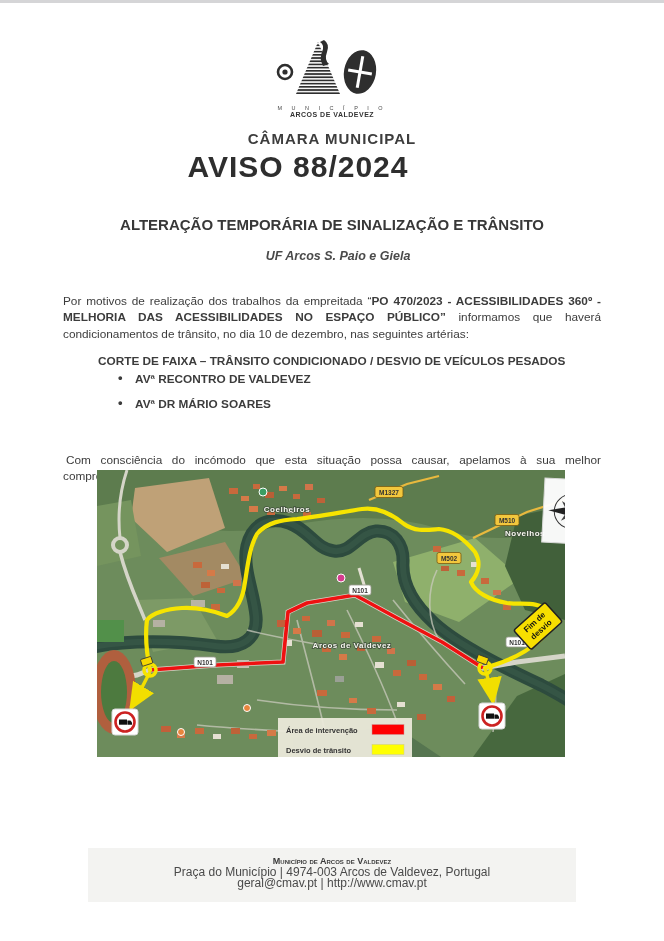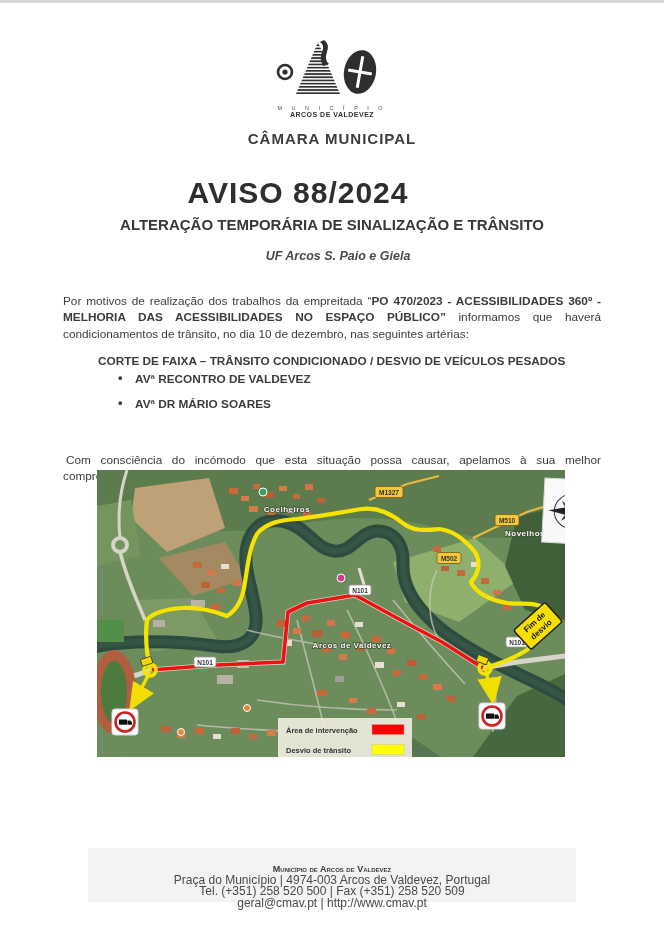--- a/index.html
+++ b/index.html
@@ -4,38 +4,38 @@
 <style>
   html,body{margin:0;padding:0;background:#fff;}
   .page{position:relative;width:664px;height:941px;background:#fff;overflow:hidden;
         font-family:"Liberation Sans",sans-serif;color:#3a3a3a;}
   .topbar{position:absolute;left:0;top:0;width:664px;height:3px;background:#d5d5d7;}
   .logo{position:absolute;left:0;top:38px;width:664px;text-align:center;}
   .logo .cap1{font-size:5.5px;letter-spacing:4px;color:#4a4a4a;margin-top:1px;}
   .logo .cap2{font-size:7px;font-weight:bold;letter-spacing:.5px;color:#333;}
   .org{position:absolute;left:0;top:130px;width:664px;text-align:center;
        font-size:15px;font-weight:bold;letter-spacing:1px;color:#3d3d3d;}
-  .title{position:absolute;left:0;top:176px;width:596px;text-align:center;
+  .title{position:absolute;left:0;top:150px;width:596px;text-align:center;
          font-size:30px;font-weight:900;letter-spacing:1px;color:#2e2e2e;}
   .subtitle{position:absolute;left:0;top:216px;width:664px;text-align:center;
             font-size:15px;font-weight:bold;color:#383838;}
   .location{position:absolute;left:6px;top:249px;width:664px;text-align:center;
             font-size:12.5px;font-weight:bold;font-style:italic;color:#4a4a4a;}
   .para{position:absolute;left:63px;width:538px;font-size:11.8px;line-height:16.5px;
         text-align:justify;color:#3c3c3c;}
   .intro{top:281px;}
   .closing{top:440px;text-indent:3px;}
   .restriction{position:absolute;left:98px;top:354px;font-size:11.8px;font-weight:bold;color:#3c3c3c;}
   ul.streets{position:absolute;left:118px;top:372px;margin:0;padding:0;list-style:none;}
   ul.streets li{position:relative;padding-left:17px;margin-bottom:11px;
                 font-size:11.8px;font-weight:bold;color:#3c3c3c;line-height:14px;}
   ul.streets li::before{content:"•";position:absolute;left:0;top:-1px;font-size:13px;}
   .map{position:absolute;left:97px;top:470px;width:468px;height:287px;}
   .footer{position:absolute;left:88px;top:848px;width:488px;height:54px;background:#f3f3f1;
-          text-align:center;padding-top:15px;box-sizing:border-box;}
+          text-align:center;padding-top:7px;box-sizing:border-box;}
   .footer .f1{font-size:9px;font-weight:bold;font-variant:small-caps;color:#3a3a3a;line-height:12px;}
   .footer .fl{font-size:12px;color:#4a4a4a;line-height:11.3px;}
   
   .badge-y rect{fill:#f2c73d;stroke:#7a5c10;stroke-width:.8;}
   .badge-w rect{fill:#ffffff;stroke:#9a9a90;stroke-width:.8;}
   .badge-y text,.badge-w text{font-size:6.5px;font-weight:bold;fill:#333;text-anchor:middle;}
   .maplabel{font-size:8px;font-weight:bold;fill:#f6f6ef;text-anchor:middle;letter-spacing:.5px;
             paint-order:stroke;stroke:#40503c;stroke-width:1.6;}
   .legtext{font-size:7.5px;font-weight:bold;fill:#333;}
   .fimtext{font-size:8px;font-weight:bold;fill:#111;text-anchor:middle;}
@@ -290,16 +290,15 @@
         <rect x="94" y="6.5" width="32" height="10" stroke="#cc9999" stroke-width="0.5" fill="#ff0000"></rect>
         <text class="legtext" x="8" y="35">Desvio de trânsito</text>
         <rect x="94" y="26.5" width="32" height="10" stroke="#cccc88" stroke-width="0.5" fill="#ffff00"></rect>
       </g>
     </svg>
   </div>
 
   <div class="footer">
     <div class="f1">Município de Arcos de Valdevez</div>
     <div class="fl">Praça do Município | 4974-003 Arcos de Valdevez, Portugal</div>
-    <div class="fl">Tel. (+351) 258 520 500 | Fax (+351) 258 520 509</div>
     <div class="fl">geral@cmav.pt | http://www.cmav.pt</div>
   </div>
 </div>
 
 </body></html>

